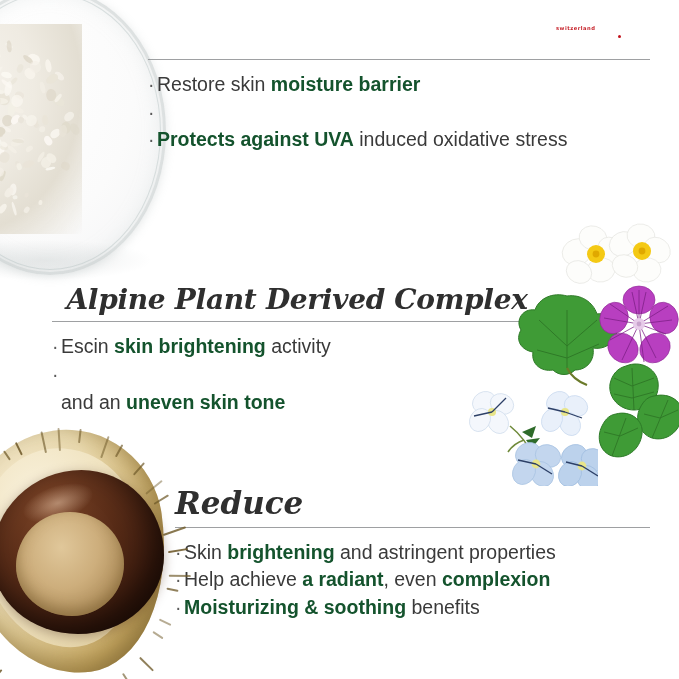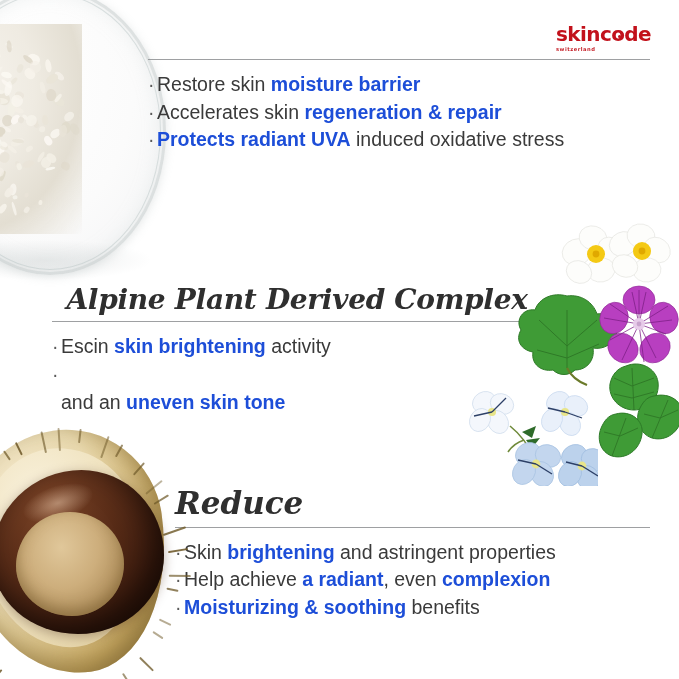--- a/index.html
+++ b/index.html
@@ -43,21 +43,21 @@
   .bullet{
     font-size:19.5px;color:#3a3a3a;line-height:1.42;
     white-space:nowrap;font-weight:400;
     display:flex;align-items:flex-start;
   }
   .bullet .dot{
     display:inline-block;width:9px;flex:0 0 9px;
     color:#5a5a5a;font-size:19.5px;line-height:1.42;
   }
   .bullet .txt{display:inline-block;}
-  .bullet b{font-weight:700;color:#1d4ed8;margin-top:23px;}
+  .bullet b{font-weight:700;color:#14532d;margin-top:23px;}
 
   
   .dish{
     position:absolute;left:-66px;top:-12px;width:232px;height:287px;
     border-radius:50%;
     background:
       radial-gradient(ellipse at 38% 32%, #ffffff 0%, #fbfbfb 55%, #f2f3f4 100%);
     box-shadow:
       inset 0 0 0 3px rgba(205,212,212,.55),
       inset 0 0 22px rgba(190,200,200,.35),
@@ -213,25 +213,24 @@
 
   <div class="section" style="left:148px;top:52px;width:502px;">
     <div class="rule"></div>
     <div class="bullets">
       <div class="bullet">
         <span class="dot">·</span>
         <span class="txt"><span>Restore skin </span><b>moisture barrier</b></span>
       </div>
       <div class="bullet">
         <span class="dot">·</span>
-        <span class="txt"><span>Accelerates skin </span><b>regeneration &amp; repair</b></span>
-      </div>
-      <div class="bullet">
-        <span class="dot">·</span>
-        <span class="txt"><b>Protects radiant UVA</b><span> induced oxidative stress</span></span>
+      </div>
+      <div class="bullet">
+        <span class="dot">·</span>
+        <span class="txt"><b>Protects against UVA</b><span> induced oxidative stress</span></span>
       </div>
     </div>
   </div>
 
   <div class="section" style="left:52px;top:285px;width:490px;">
     <div class="sec-head big">Alpine Plant Derived Complex</div>
     <div class="rule"></div>
     <div class="bullets">
       <div class="bullet">
         <span class="dot">·</span>
@@ -437,18 +436,17 @@
         <div class="spike" style="left: 204.3px; top: 87.3px; width: 2px; height: 24.2px; opacity: 0.82; transform: rotate(430.8deg);"></div>
         <div class="spike" style="left: 208.7px; top: 108.2px; width: 2px; height: 20.2px; opacity: 0.88; transform: rotate(440.8deg);"></div>
       </div>
     <div class="nut">
       <div class="nut-gloss"></div>
       <div class="hilum"></div>
     </div>
   </div>
 
   <div class="logo">
-    <div class="logo-word">skincode</div>
     <div class="logo-dot"></div>
     <div class="logo-sub">switzerland</div>
   </div>
 
 </div>
 
 </body></html>

